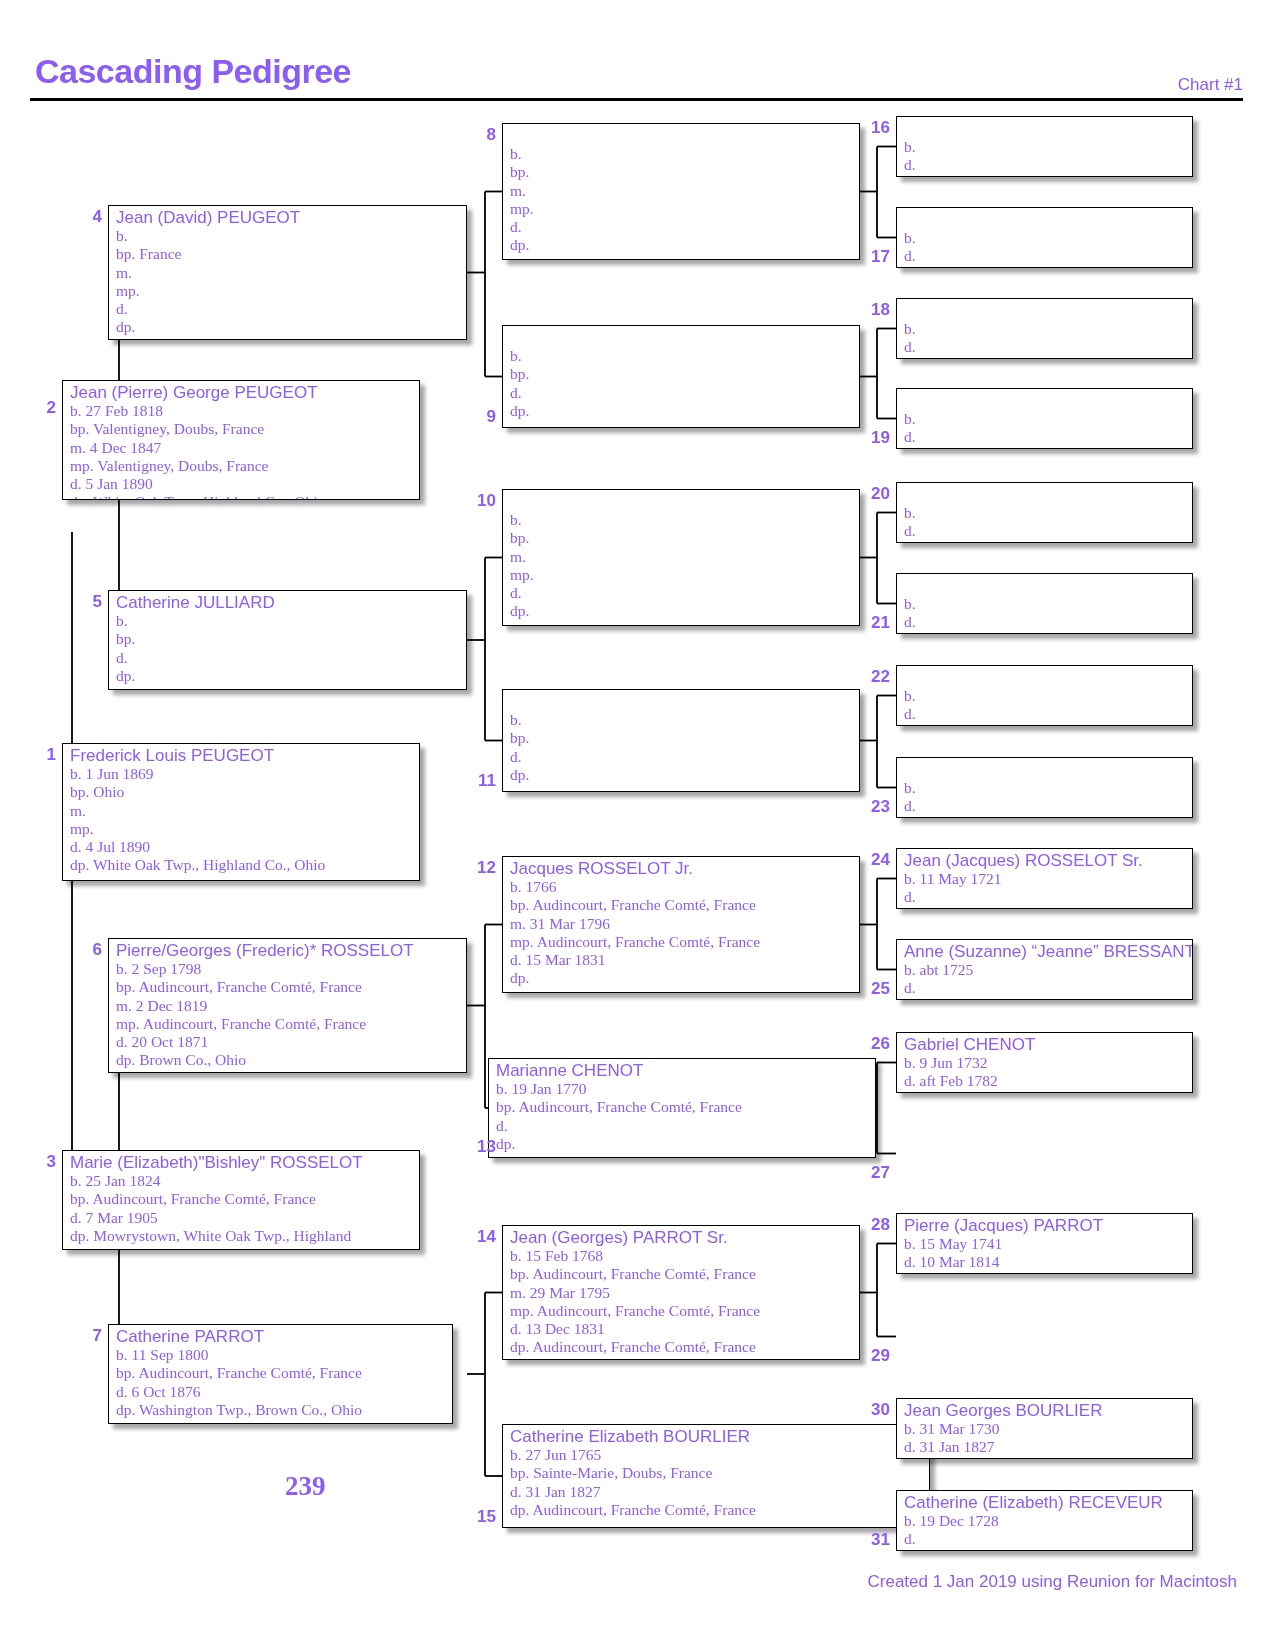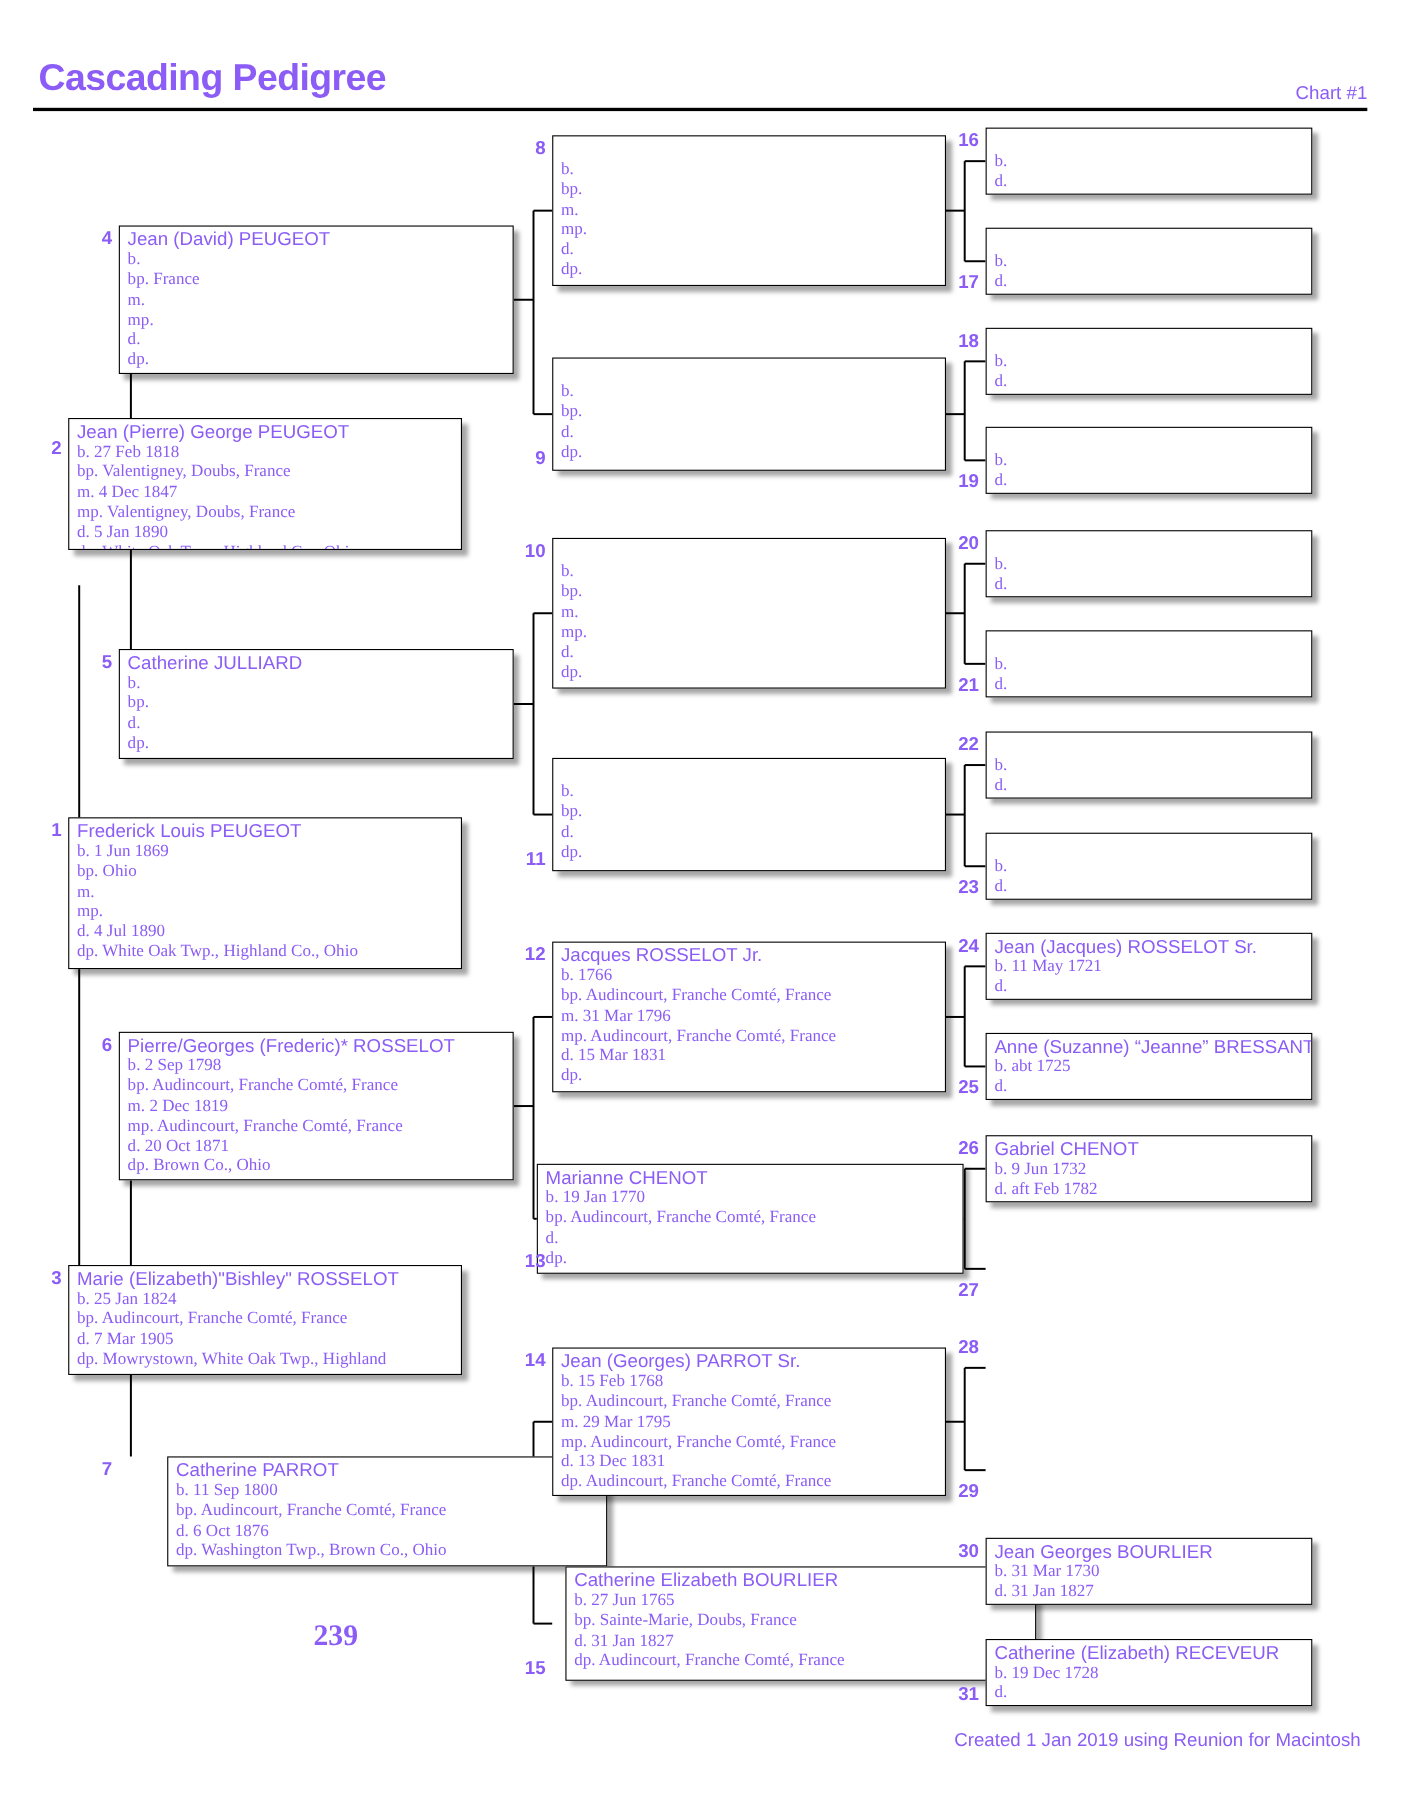--- a/index.html
+++ b/index.html
@@ -174,21 +174,21 @@
     <div class="pbox" style="left: 108px; top: 938px; width: 359px; height: 135px;">
       <div class="bname">Pierre/Georges (Frederic)* ROSSELOT</div>
       <div class="bfield">b. 2 Sep 1798</div>
       <div class="bfield">bp. Audincourt, Franche Comté, France</div>
       <div class="bfield">m. 2 Dec 1819</div>
       <div class="bfield">mp. Audincourt, Franche Comté, France</div>
       <div class="bfield">d. 20 Oct 1871</div>
       <div class="bfield">dp. Brown Co., Ohio</div>
     </div>
     <div class="bnum" style="left: 62px; top: 940px;">6</div>
-    <div class="pbox" style="left: 108px; top: 1324px; width: 400px; height: 100px; margin-left: 44px;">
+    <div class="pbox" style="left: 108px; top: 1324px; width: 345px; height: 100px;">
       <div class="bname">Catherine PARROT</div>
       <div class="bfield">b. 11 Sep 1800</div>
       <div class="bfield">bp. Audincourt, Franche Comté, France</div>
       <div class="bfield">d. 6 Oct 1876</div>
       <div class="bfield">dp. Washington Twp., Brown Co., Ohio</div>
     </div>
     <div class="bnum" style="left: 62px; top: 1326px;">7</div>
     <div class="pbox" style="left: 502px; top: 123px; width: 358px; height: 137px;">
       <div class="bname">&nbsp;</div>
       <div class="bfield">b.</div>
@@ -246,21 +246,21 @@
     <div class="pbox" style="left: 502px; top: 1225px; width: 358px; height: 135px;">
       <div class="bname">Jean (Georges) PARROT Sr.</div>
       <div class="bfield">b. 15 Feb 1768</div>
       <div class="bfield">bp. Audincourt, Franche Comté, France</div>
       <div class="bfield">m. 29 Mar 1795</div>
       <div class="bfield">mp. Audincourt, Franche Comté, France</div>
       <div class="bfield">d. 13 Dec 1831</div>
       <div class="bfield">dp. Audincourt, Franche Comté, France</div>
     </div>
     <div class="bnum" style="left: 456px; top: 1227px;">14</div>
-    <div class="pbox" style="left: 502px; top: 1424px; width: 428px; height: 104px; margin-left: 12px;">
+    <div class="pbox" style="left: 502px; top: 1424px; width: 428px; height: 104px;">
       <div class="bname">Catherine Elizabeth BOURLIER</div>
       <div class="bfield">b. 27 Jun 1765</div>
       <div class="bfield">bp. Sainte-Marie, Doubs, France</div>
       <div class="bfield">d. 31 Jan 1827</div>
       <div class="bfield">dp. Audincourt, Franche Comté, France</div>
     </div>
     <div class="bnum" style="left: 456px; top: 1507px;">15</div>
     <div class="pbox" style="left: 896px; top: 116px; width: 297px; height: 61px;">
       <div class="bname">&nbsp;</div>
       <div class="bfield">b.</div>
@@ -321,20 +321,25 @@
       <div class="bfield">d.</div>
     </div>
     <div class="bnum" style="left: 850px; top: 979px;">25</div>
     <div class="pbox" style="left: 896px; top: 1032px; width: 297px; height: 61px;">
       <div class="bname">Gabriel CHENOT</div>
       <div class="bfield">b. 9 Jun 1732</div>
       <div class="bfield">d. aft Feb 1782</div>
     </div>
     <div class="bnum" style="left: 850px; top: 1034px;">26</div>
     <div class="bnum" style="left: 850px; top: 1163px;">27</div>
+    <div class="pbox" style="left: 896px; top: 1213px; width: 297px; height: 61px;">
+      <div class="bname">Pierre (Jacques) PARROT</div>
+      <div class="bfield">b. 15 May 1741</div>
+      <div class="bfield">d. 10 Mar 1814</div>
+    </div>
     <div class="bnum" style="left: 850px; top: 1215px;">28</div>
     <div class="bnum" style="left: 850px; top: 1346px;">29</div>
     <div class="pbox" style="left: 896px; top: 1398px; width: 297px; height: 61px;">
       <div class="bname">Jean Georges BOURLIER</div>
       <div class="bfield">b. 31 Mar 1730</div>
       <div class="bfield">d. 31 Jan 1827</div>
     </div>
     <div class="bnum" style="left: 850px; top: 1400px;">30</div>
     <div class="pbox" style="left: 896px; top: 1490px; width: 297px; height: 61px;">
       <div class="bname">Catherine (Elizabeth) RECEVEUR</div>

